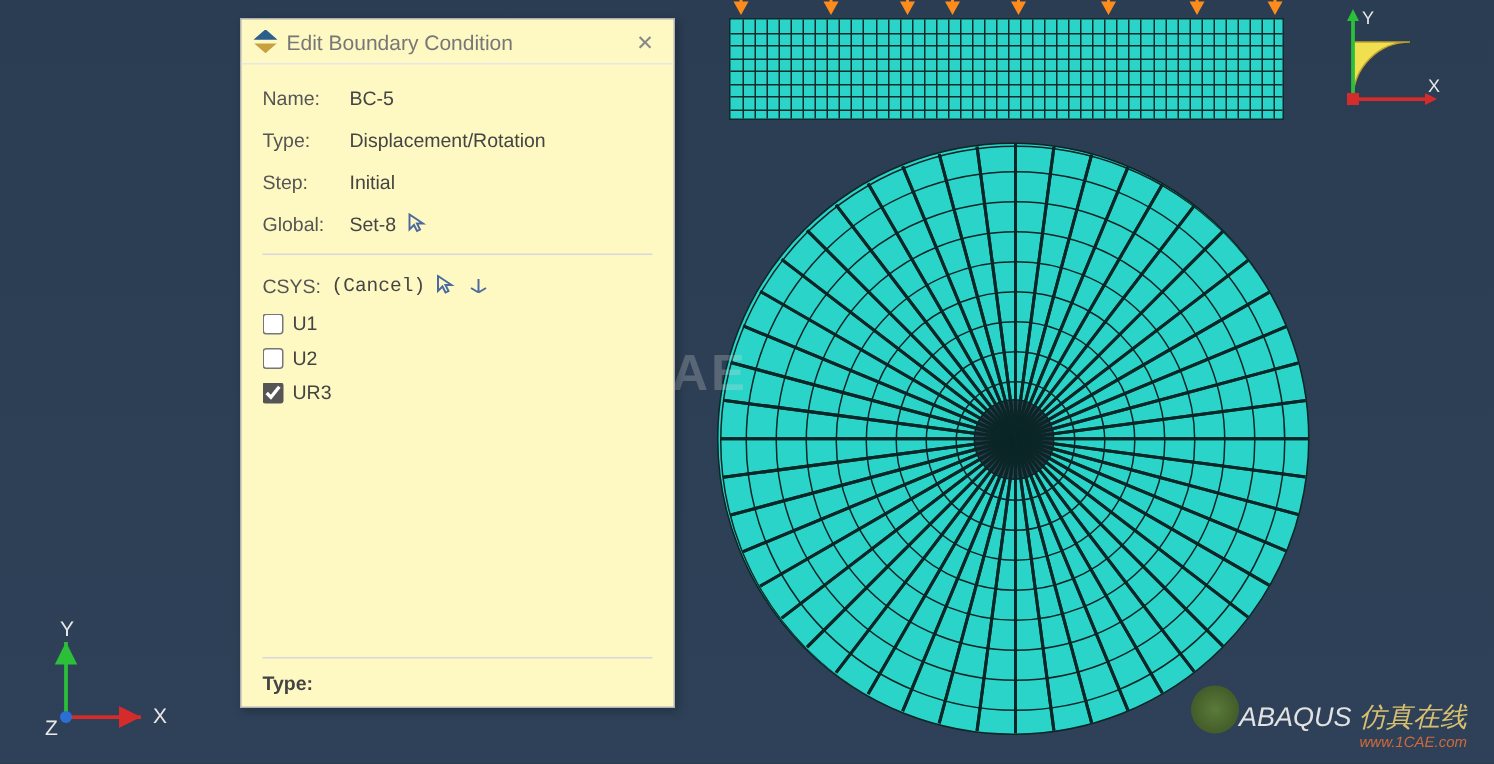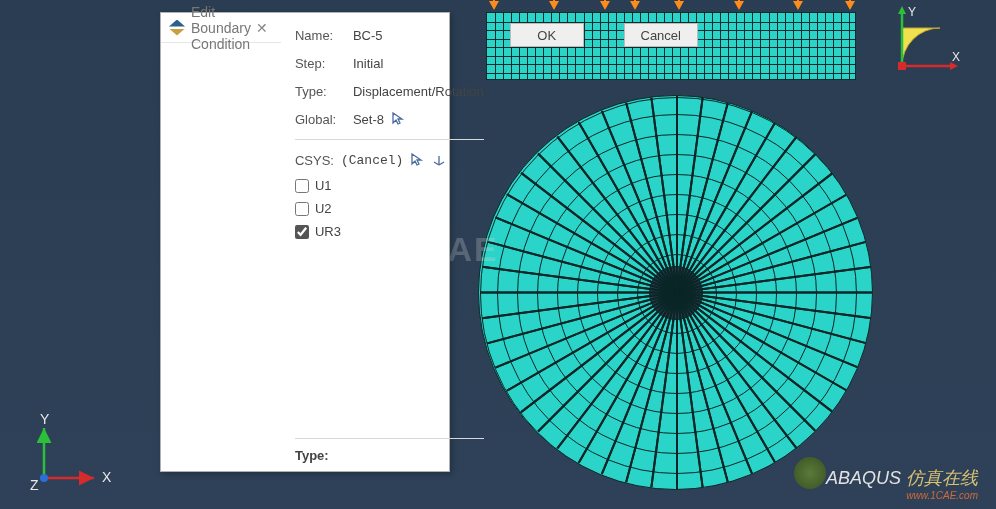--- a/index.html
+++ b/index.html
@@ -34,21 +34,21 @@
 
 
 .wm-center { position: absolute; top: 230px; left: 400px; color: rgba(220,220,220,0.25); font-size: 34px; font-weight: 600; pointer-events: none; letter-spacing: 2px; }
 .wm-br { position: absolute; bottom: 8px; right: 18px; text-align: right; }
 .wm-br .line1 { color: #e2e2e2; font-size: 18px; font-style: italic; }
 .wm-br .line1 .hl { color: #d8c070; }
 .wm-br .line2 { color: #d06a3a; font-size: 10px; font-style: italic; }
 .wm-bubble { position: absolute; bottom: 20px; right: 170px; width: 32px; height: 32px; background: radial-gradient(#5b7a3a,#3a5022); border-radius: 50%; }
 
 
-.dialog { position: absolute; top: 12px; left: 160px; width: 290px; height: 460px; background: #ffffff; border: 1px solid #b0b0b0; box-shadow: 2px 2px 6px rgba(0,0,0,.25); color: #555; display: flex; flex-direction: row; }
+.dialog { position: absolute; top: 12px; left: 160px; width: 290px; height: 460px; background: #fef9c3; border: 1px solid #b0b0b0; box-shadow: 2px 2px 6px rgba(0,0,0,.25); color: #555; display: flex; flex-direction: column; }
 .titlebar { display: flex; align-items: center; height: 30px; padding: 0 8px 0 8px; border-bottom: 1px solid #e6e6e6; color: #777; }
 .titlebar .app-icon { width: 16px; height: 16px; margin-right: 6px; position: relative; }
 .titlebar .app-icon::before, .titlebar .app-icon::after { content:""; position:absolute; left:0; right:0; height:7px; }
 .titlebar .app-icon::before { top:0; background:#2a5f8e; clip-path: polygon(0 100%, 50% 0, 100% 100%); }
 .titlebar .app-icon::after { bottom:0; background:#c8a040; clip-path: polygon(0 0, 50% 100%, 100% 0); }
 .titlebar .title { flex:1; font-size: 14px; }
 .titlebar .close { width: 22px; text-align: center; color: #888; font-size: 14px; cursor: default; }
 
 .dlg-body { padding: 8px 14px 6px 14px; flex:1; display:flex; flex-direction:column; }
 .row { display: flex; align-items: center; margin: 3px 0; min-height: 22px; }
@@ -251,26 +251,26 @@
     <span class="title">Edit Boundary Condition</span>
     <span class="close">✕</span>
   </div>
 
   <div class="dlg-body">
     <div class="row">
       <span class="label">Name:</span>
       <span class="value">BC-5</span>
     </div>
     <div class="row">
+      <span class="label">Type:</span>
+      <span class="value">Displacement/Rotation</span>
+    </div>
+    <div class="row">
       <span class="label">Step:</span>
       <span class="value">Initial</span>
-    </div>
-    <div class="row">
-      <span class="label">Type:</span>
-      <span class="value">Displacement/Rotation</span>
     </div>
     <div class="row">
       <span class="label">Global:</span>
       <span class="value">
         <span>Set-8</span>
         <span class="mini-icon cursor-icon">
           <svg viewBox="0 0 14 14">
               <path d="M2 1 L2 11 L5 8 L7 12 L9 11 L7 7 L11 7 Z" fill="none" stroke="#4a6aa0" stroke-width="1.3"></path>
             </svg>
         </span>
@@ -307,17 +307,13 @@
     <div class="check-row">
       <input type="checkbox" id="ur3" checked="" style="">
       <label for="ur3">UR3</label>
     </div>
 
     <div class="note-box">
       <span class="note-label">Type:</span>
     </div>
   </div>
 
-  <div class="dlg-buttons">
-    <div class="btn">OK</div>
-    <div class="btn">Cancel</div>
-  </div>
 </div>
 
 </body></html>

